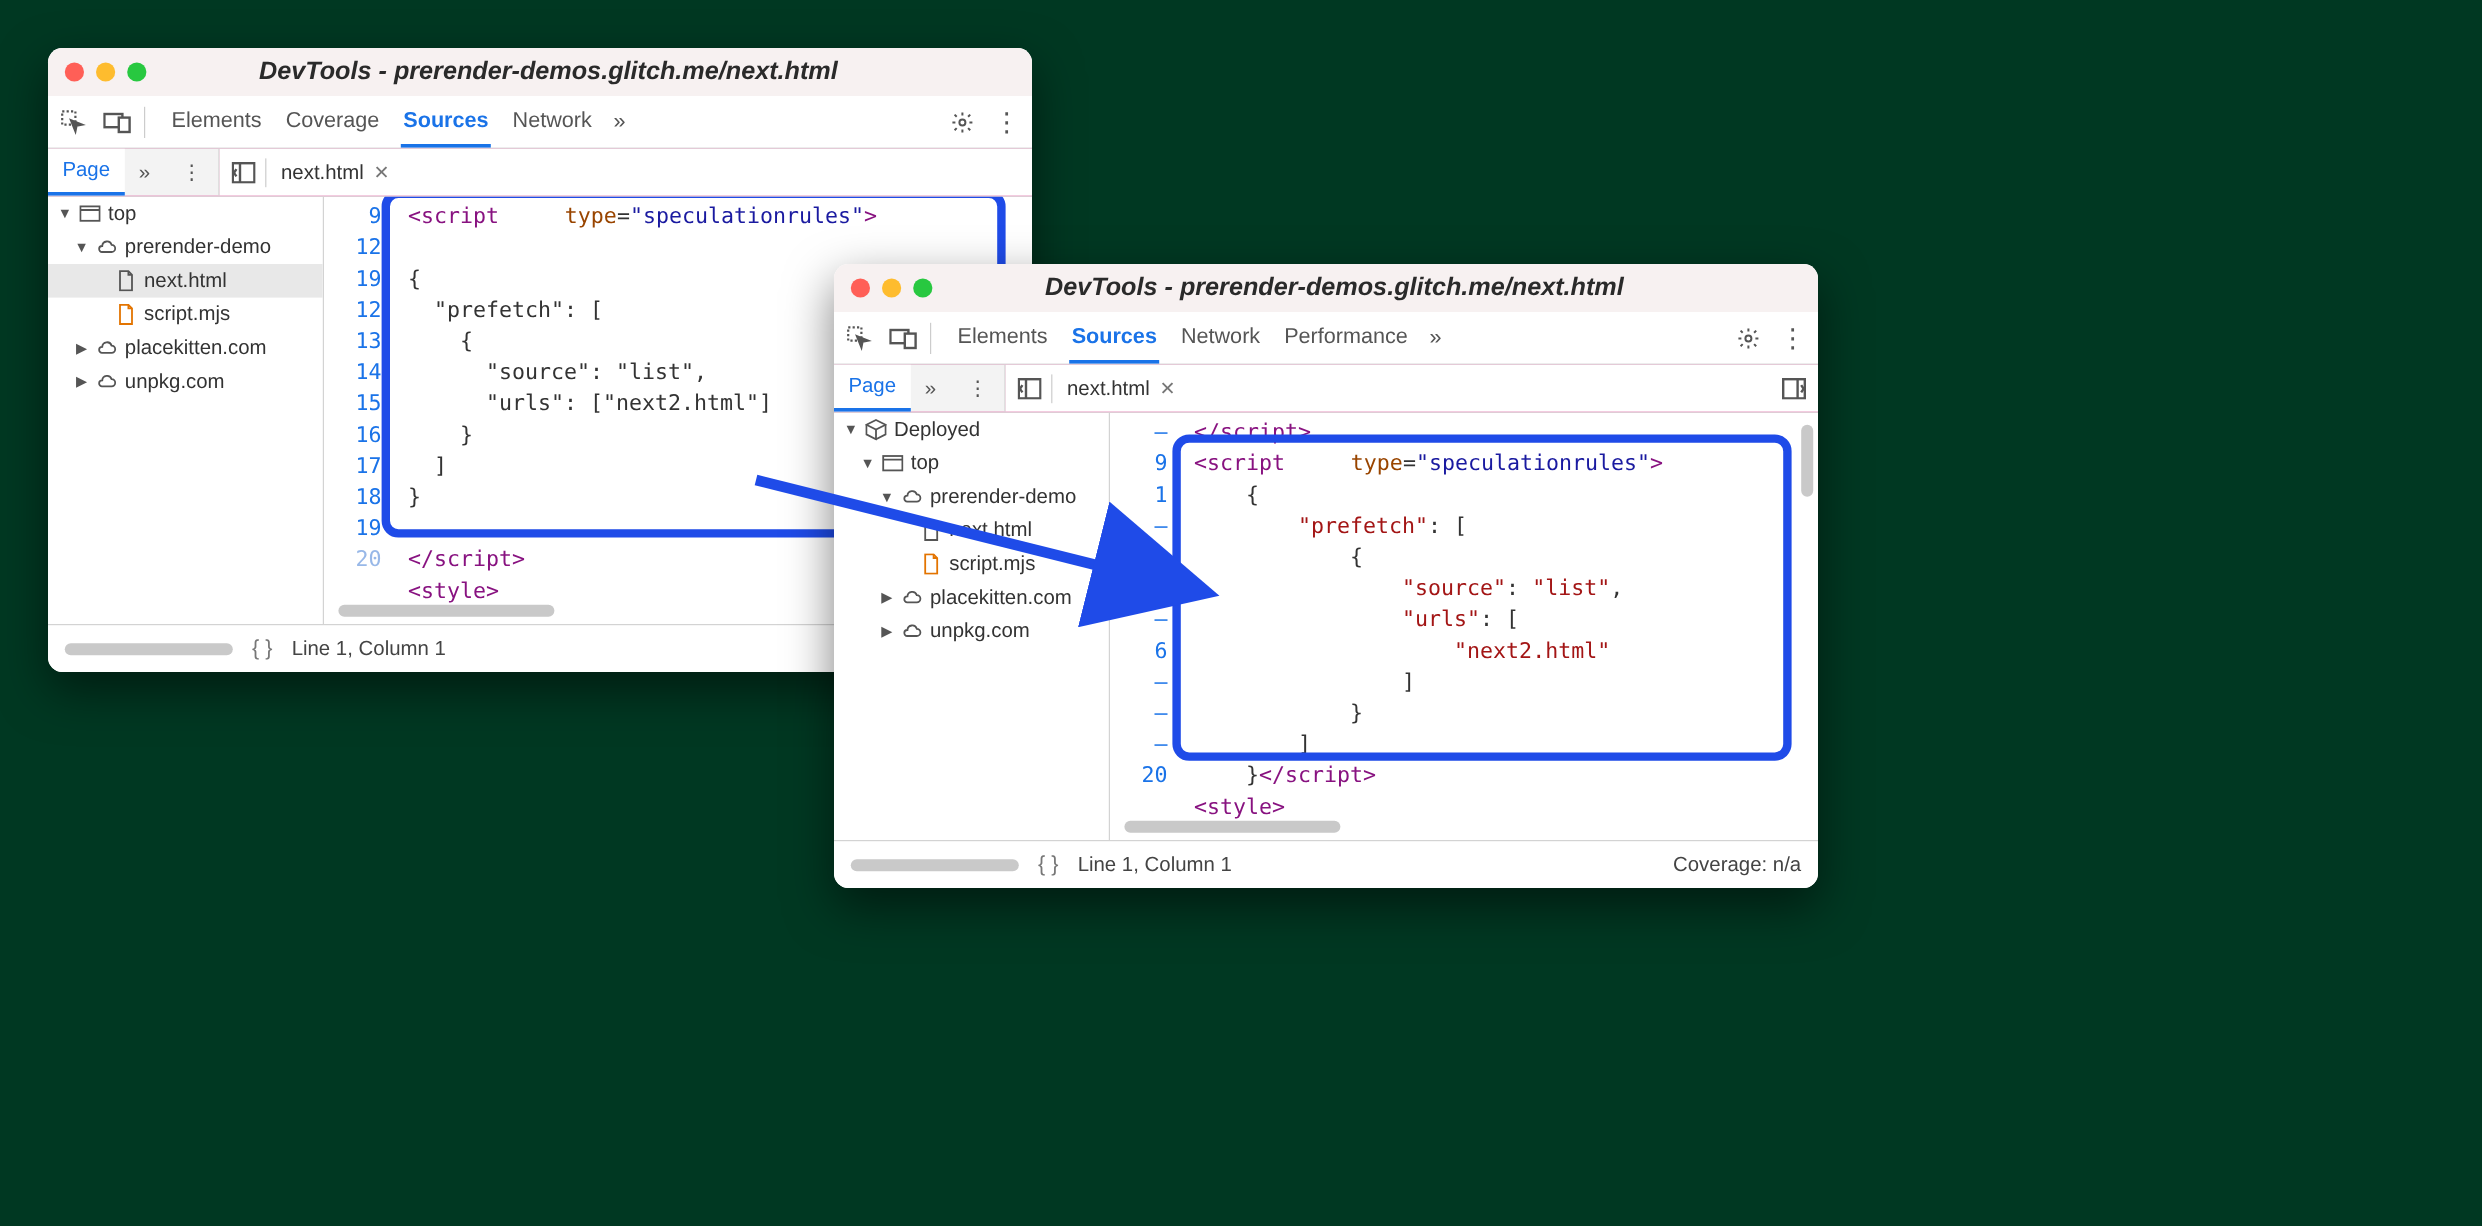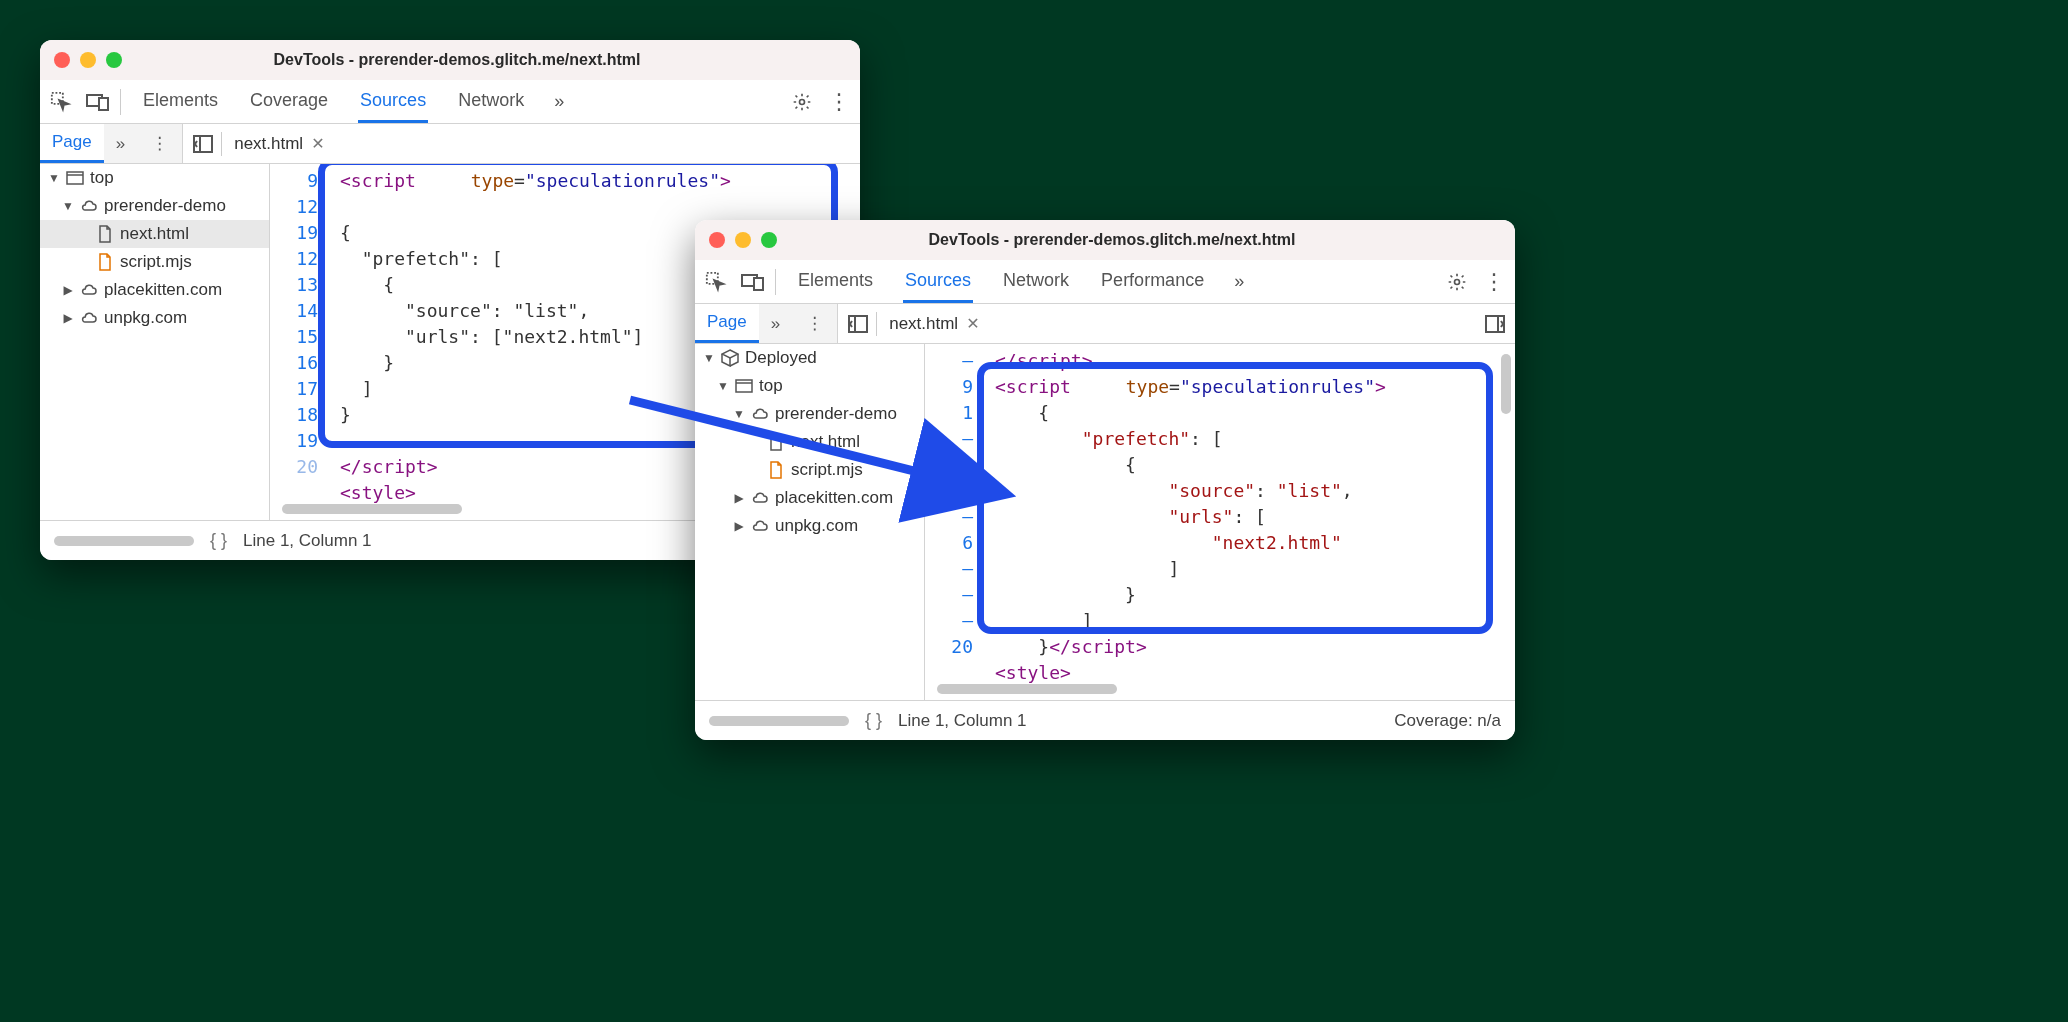--- a/index.html
+++ b/index.html
@@ -30,48 +30,49 @@
   }
   .traffic { display: flex; gap: 10px; align-items: center; }
   .tl { width: 16px; height: 16px; border-radius: 50%; }
   .tl.red { background: #ff5f57; }
   .tl.yellow { background: #febc2e; }
   .tl.green { background: #28c840; }
   .title {
     flex: 1;
     text-align: center;
     font-weight: 600;
-    font-size: 16px;
+    font-size: 21px;
     color: #2a2a2a;
     margin-left: -54px;
+    font-style: italic;
   }
   .toolbar {
     height: 44px;
     border-bottom: 1px solid #d3d3d3;
     background: #fff;
     display: flex;
     align-items: center;
     padding: 0 10px;
     gap: 20px;
     font-size: 18px;
     color: #555;
   }
-  .toolbar .tabs { display: flex; align-items: center; gap: 28px; height: 100%; }
+  .toolbar .tabs { display: flex; align-items: center; gap: 16px; height: 100%; }
   .toolbar .tab {
     height: 100%;
     display: flex;
     align-items: center;
     cursor: pointer;
     border-bottom: 3px solid transparent;
     padding: 0 2px;
   }
   .toolbar .tab.active {
     color: #1a73e8;
     border-bottom-color: #1a73e8;
-    font-weight: 400;
+    font-weight: 700;
   }
   .toolbar .spacer { flex: 1; }
   .toolbar .right { display: flex; align-items: center; gap: 16px; color: #555; }
   .toolbar-icons { display: flex; align-items: center; gap: 14px; padding-right: 10px; border-right: 1px solid #ccc; height: 26px; }
   .gear, .vdots { cursor: pointer; }
   .subbar {
     height: 40px;
     border-bottom: 1px solid #d3d3d3;
     background: #ec4899;
     display: flex;

